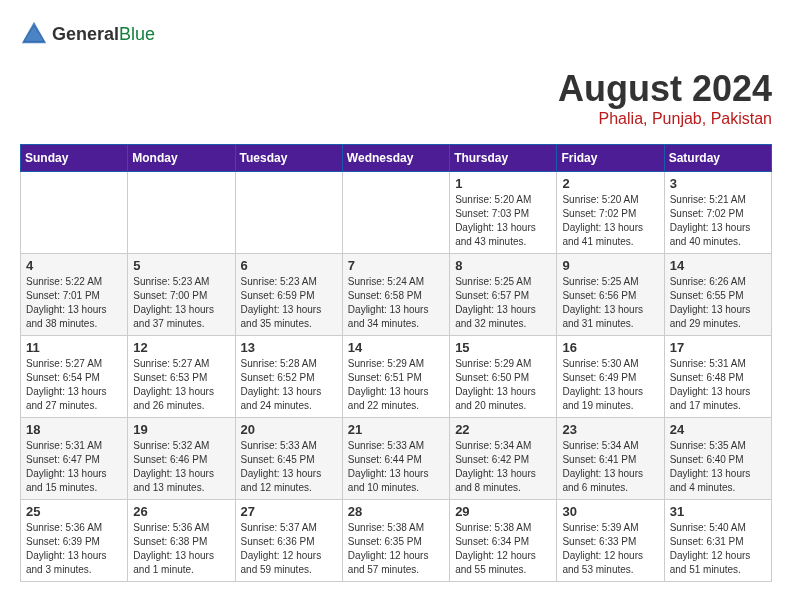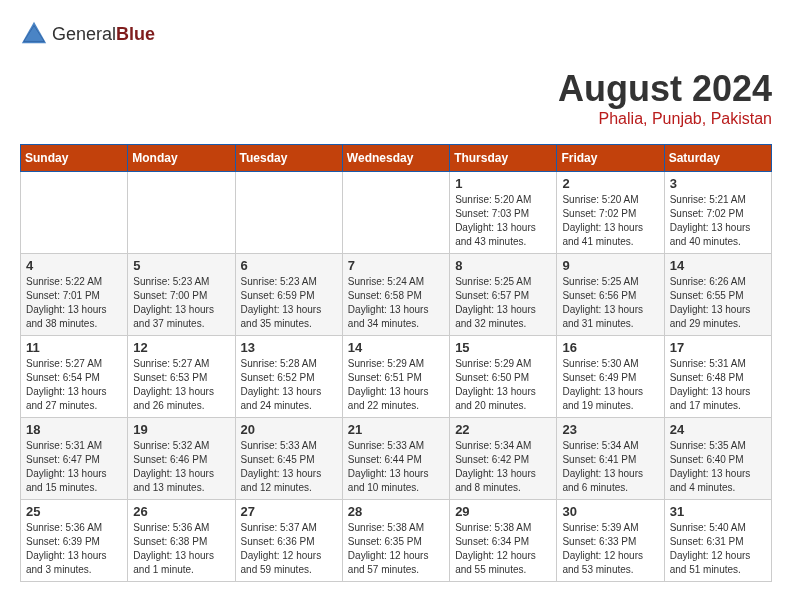--- a/index.html
+++ b/index.html
@@ -16,28 +16,28 @@
       align-items: flex-start;
       margin-bottom: 16px;
     }
     .logo {
       display: flex;
       align-items: center;
       gap: 4px;
     }
     .logo-text-general {
       font-size: 18px;
-      font-weight: normal;
+      font-weight: bold;
       color: #333;
       margin-top: 19px;
     }
     .logo-text-blue {
       font-size: 18px;
-      font-weight: bold;
-      color: #7f1d1d;
+      font-weight: normal;
+      color: #15803d;
     }
     .logo-icon {
       width: 28px;
       height: 28px;
     }
     .title-block {
       text-align: right;
     }
     .month-title {
       font-size: 36px;
@@ -48,21 +48,21 @@
     .location {
       font-size: 16px;
       color: #b91c1c;
     }
     table {
       width: 100%;
       border-collapse: collapse;
       table-layout: fixed;
     }
     thead th {
-      background-color: #c2410c;
+      background-color: #4c1d95;
       color: white;
       font-size: 12px;
       font-weight: bold;
       padding: 6px 4px;
       text-align: left;
       border: 1px solid #1a5aab;
     }
     tbody td {
       border: 1px solid #ccc;
       vertical-align: top;

